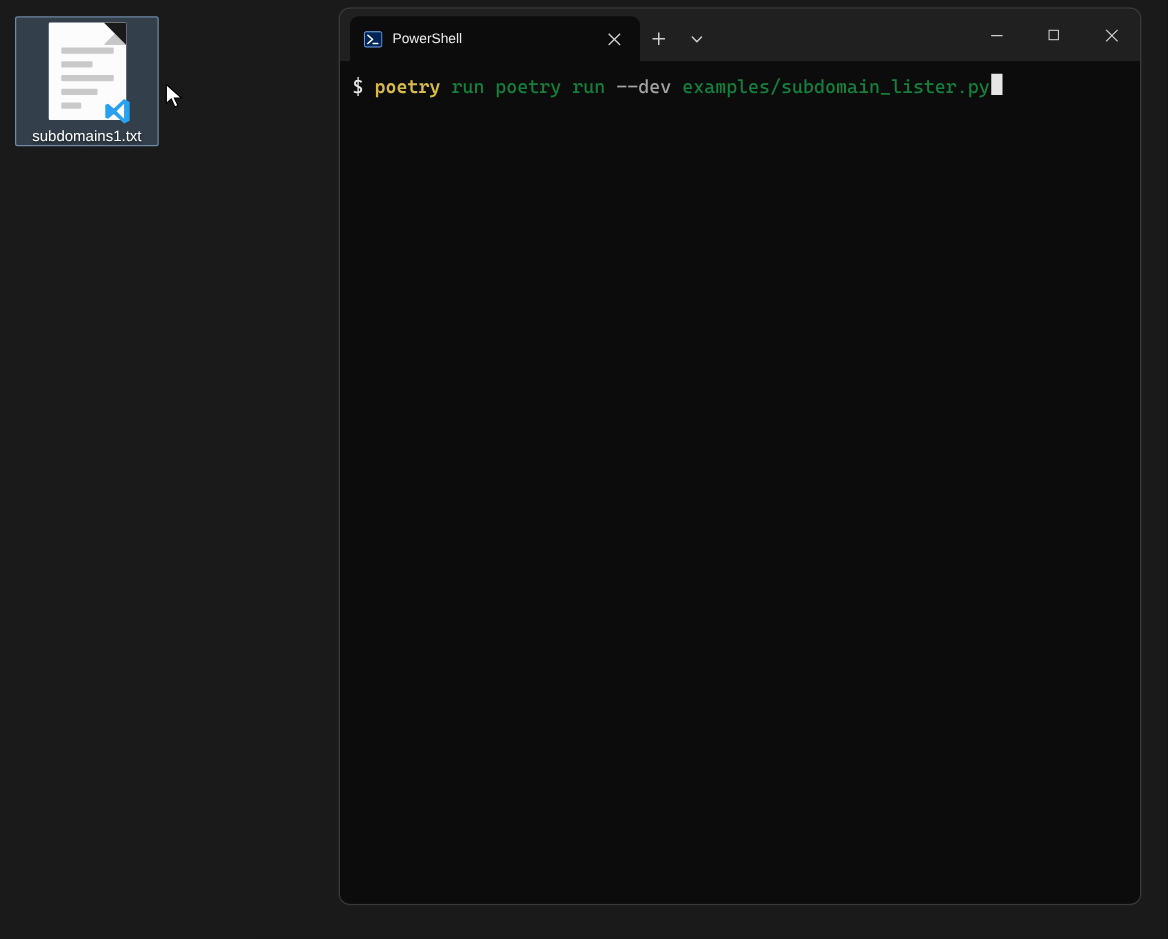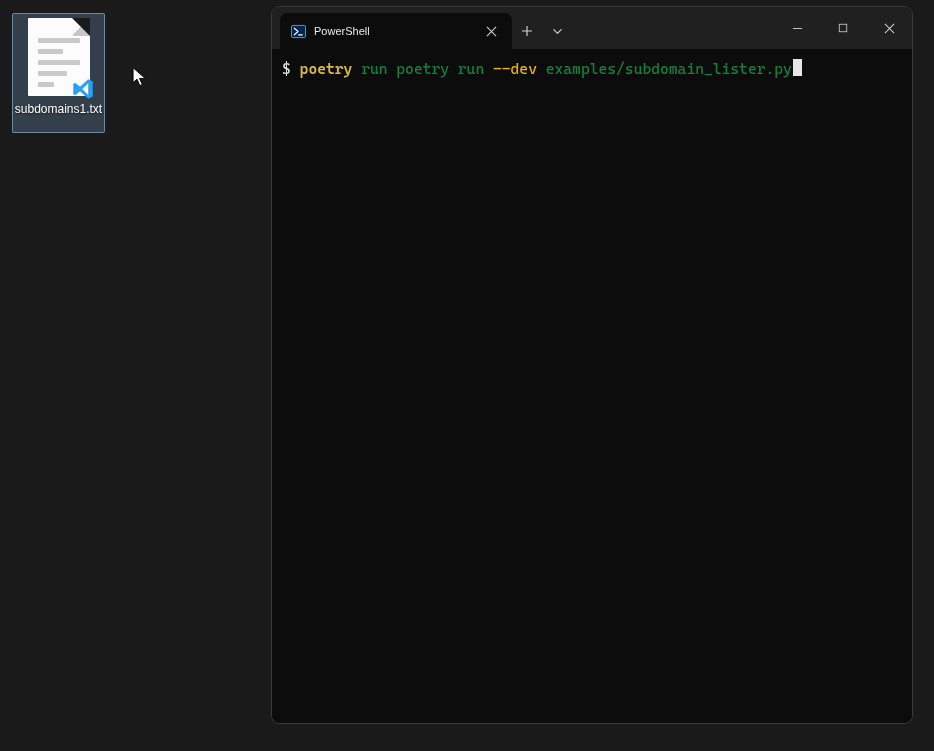--- a/index.html
+++ b/index.html
@@ -15,25 +15,25 @@
 
   
   .desktop {
     position: absolute;
     left: 12px;
     top: 13px;
     display: flex;
     gap: 6px;
   }
   .desktop-icon {
-    width: 93px;
+    width: 115px;
     display: flex;
     flex-direction: column;
     align-items: center;
-    padding: 4px 0 16px;
+    padding: 4px 0 0;
     border: 1px solid transparent;
     border-radius: 2px;
     cursor: pointer;
   }
   .desktop-icon.selected {
     background: rgba(120,160,200,0.28);
     border: 1px solid rgba(160,200,240,0.55);
   }
   .file-glyph {
     width: 62px;
@@ -182,21 +182,21 @@
     padding: 10px 10px;
     font-family: "Cascadia Mono", Consolas, ui-monospace, monospace;
     font-size: 15px;
     line-height: 20px;
     color: #e6e6e6;
     white-space: pre;
   }
   .tok-prompt  { color: #e6e6e6; }
   .tok-cmd     { color: #d7ba4a; font-weight: 600; }
   .tok-plain   { color: #15803d; }
-  .tok-flag    { color: #eab308; text-align: right; }
+  .tok-flag    { color: #a3a3a3; text-align: right; }
   .term-cursor {
     display:inline-block;
     width: 9px; height: 17px;
     background: #e6e6e6;
     vertical-align: -2px;
     margin-left: 1px;
   }
 </style>
 </head>
 <body>

